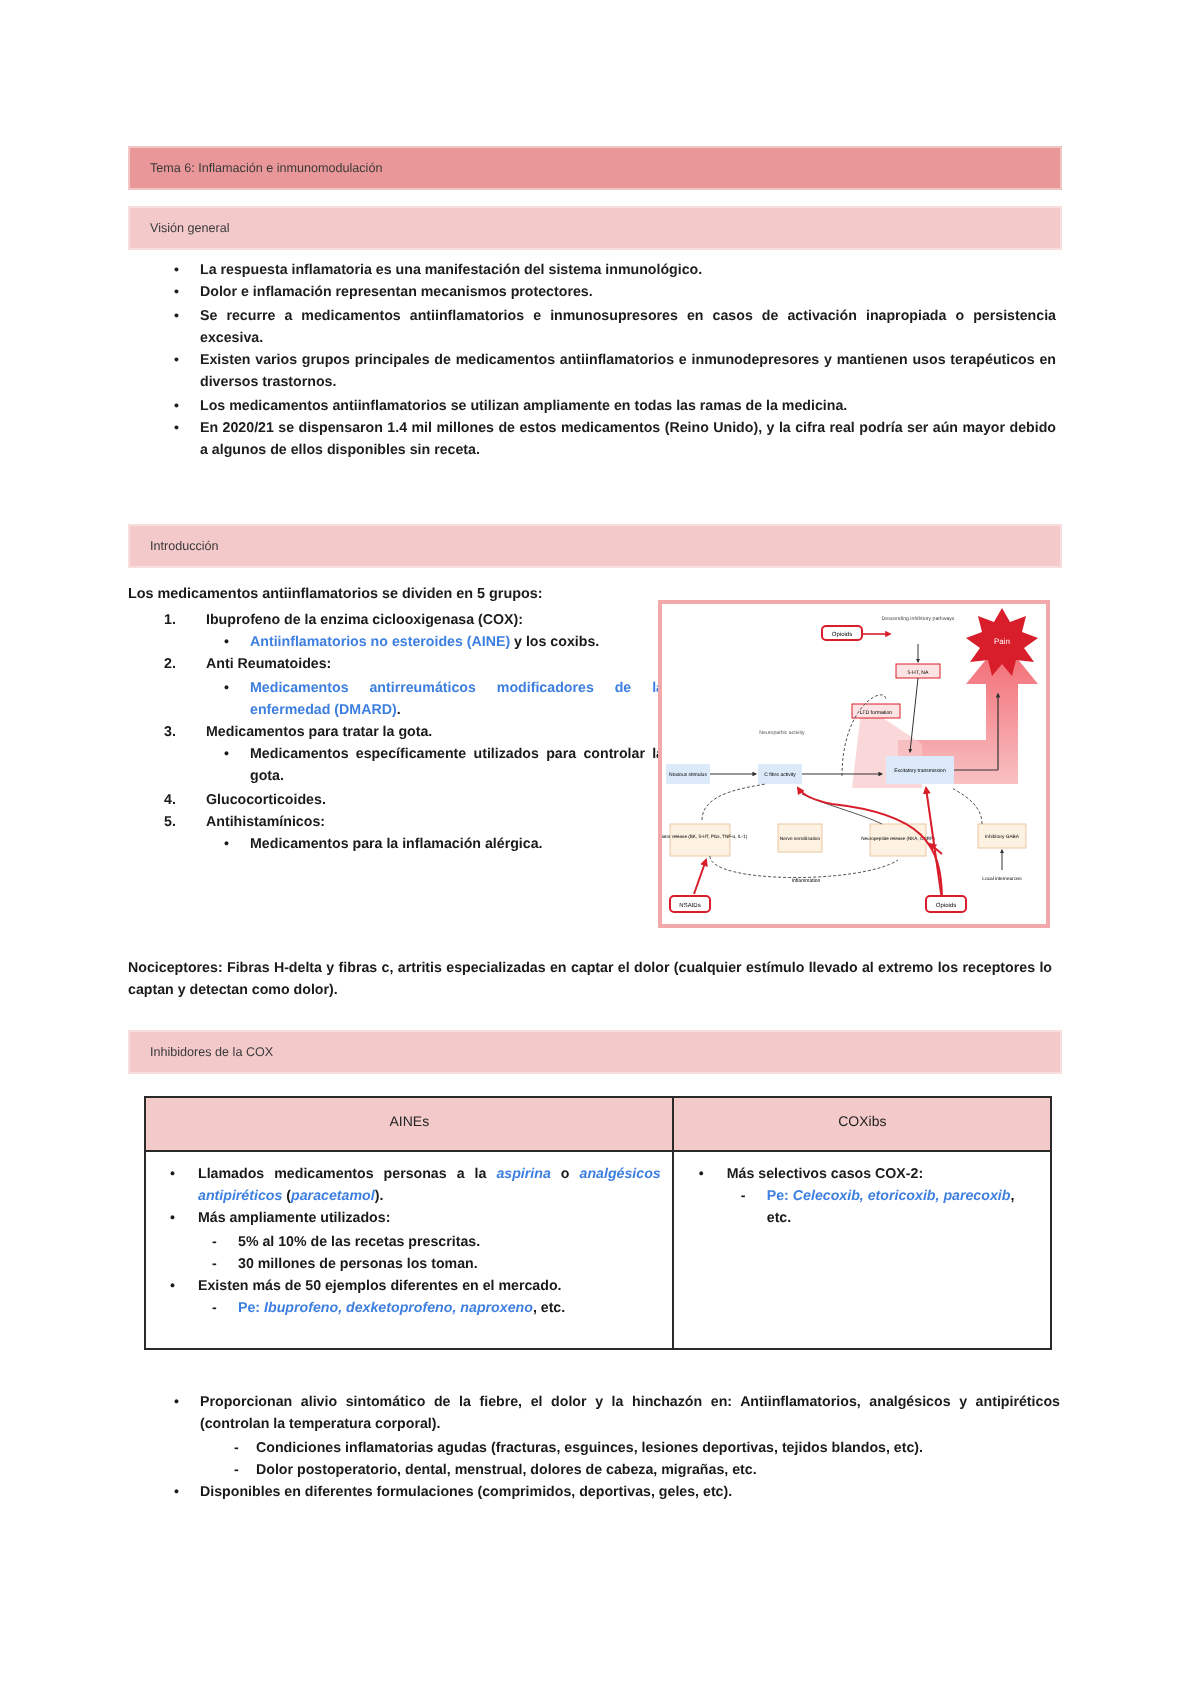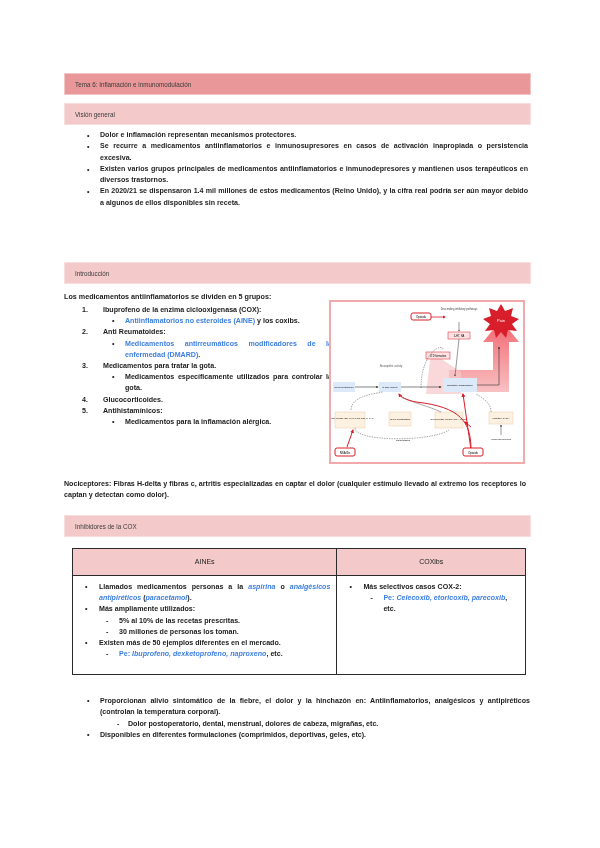--- a/index.html
+++ b/index.html
@@ -59,23 +59,25 @@
 
   <div class="bar dark" style="top:73px;height:22px;">
     <span>Tema 6: Inflamación e inmunomodulación</span>
   </div>
 
   <div class="bar light" style="top:103px;height:22px;">
     <span>Visión general</span>
   </div>
 
   <ul class="bullets" style="top:130px;">
+    <li>La respuesta inflamatoria es una manifestación del sistema inmunológico.</li>
     <li>Dolor e inflamación representan mecanismos protectores.</li>
     <li>Se recurre a medicamentos antiinflamatorios e inmunosupresores en casos de activación inapropiada o persistencia excesiva.</li>
     <li>Existen varios grupos principales de medicamentos antiinflamatorios e inmunodepresores y mantienen usos terapéuticos en diversos trastornos.</li>
+    <li>Los medicamentos antiinflamatorios se utilizan ampliamente en todas las ramas de la medicina.</li>
     <li>En 2020/21 se dispensaron 1.4 mil millones de estos medicamentos (Reino Unido), y la cifra real podría ser aún mayor debido a algunos de ellos disponibles sin receta.</li>
   </ul>
 
   <div class="bar light" style="top:262px;height:22px;">
     <span>Introducción</span>
   </div>
 
   <div class="intro-lead">Los medicamentos antiinflamatorios se dividen en 5 grupos:</div>
 
   <div class="olist">
@@ -222,17 +224,18 @@
         <div class="td">
           <span class="blue">Pe:</span> <span class="blue ital">Celecoxib, etoricoxib, parecoxib</span><span>, etc.</span>
         </div>
       </td>
     </tr>
   </tbody>
     </table>
 
   <div class="after">
     <div class="tb" style="text-align:justify;">Proporcionan alivio sintomático de la fiebre, el dolor y la hinchazón en: Antiinflamatorios, analgésicos y antipiréticos (controlan la temperatura corporal).</div>
+    <div class="td">Condiciones inflamatorias agudas (fracturas, esguinces, lesiones deportivas, tejidos blandos, etc).</div>
     <div class="td">Dolor postoperatorio, dental, menstrual, dolores de cabeza, migrañas, etc.</div>
     <div class="tb">Disponibles en diferentes formulaciones (comprimidos, deportivas, geles, etc).</div>
   </div>
 
 </div>
 
 </body></html>

